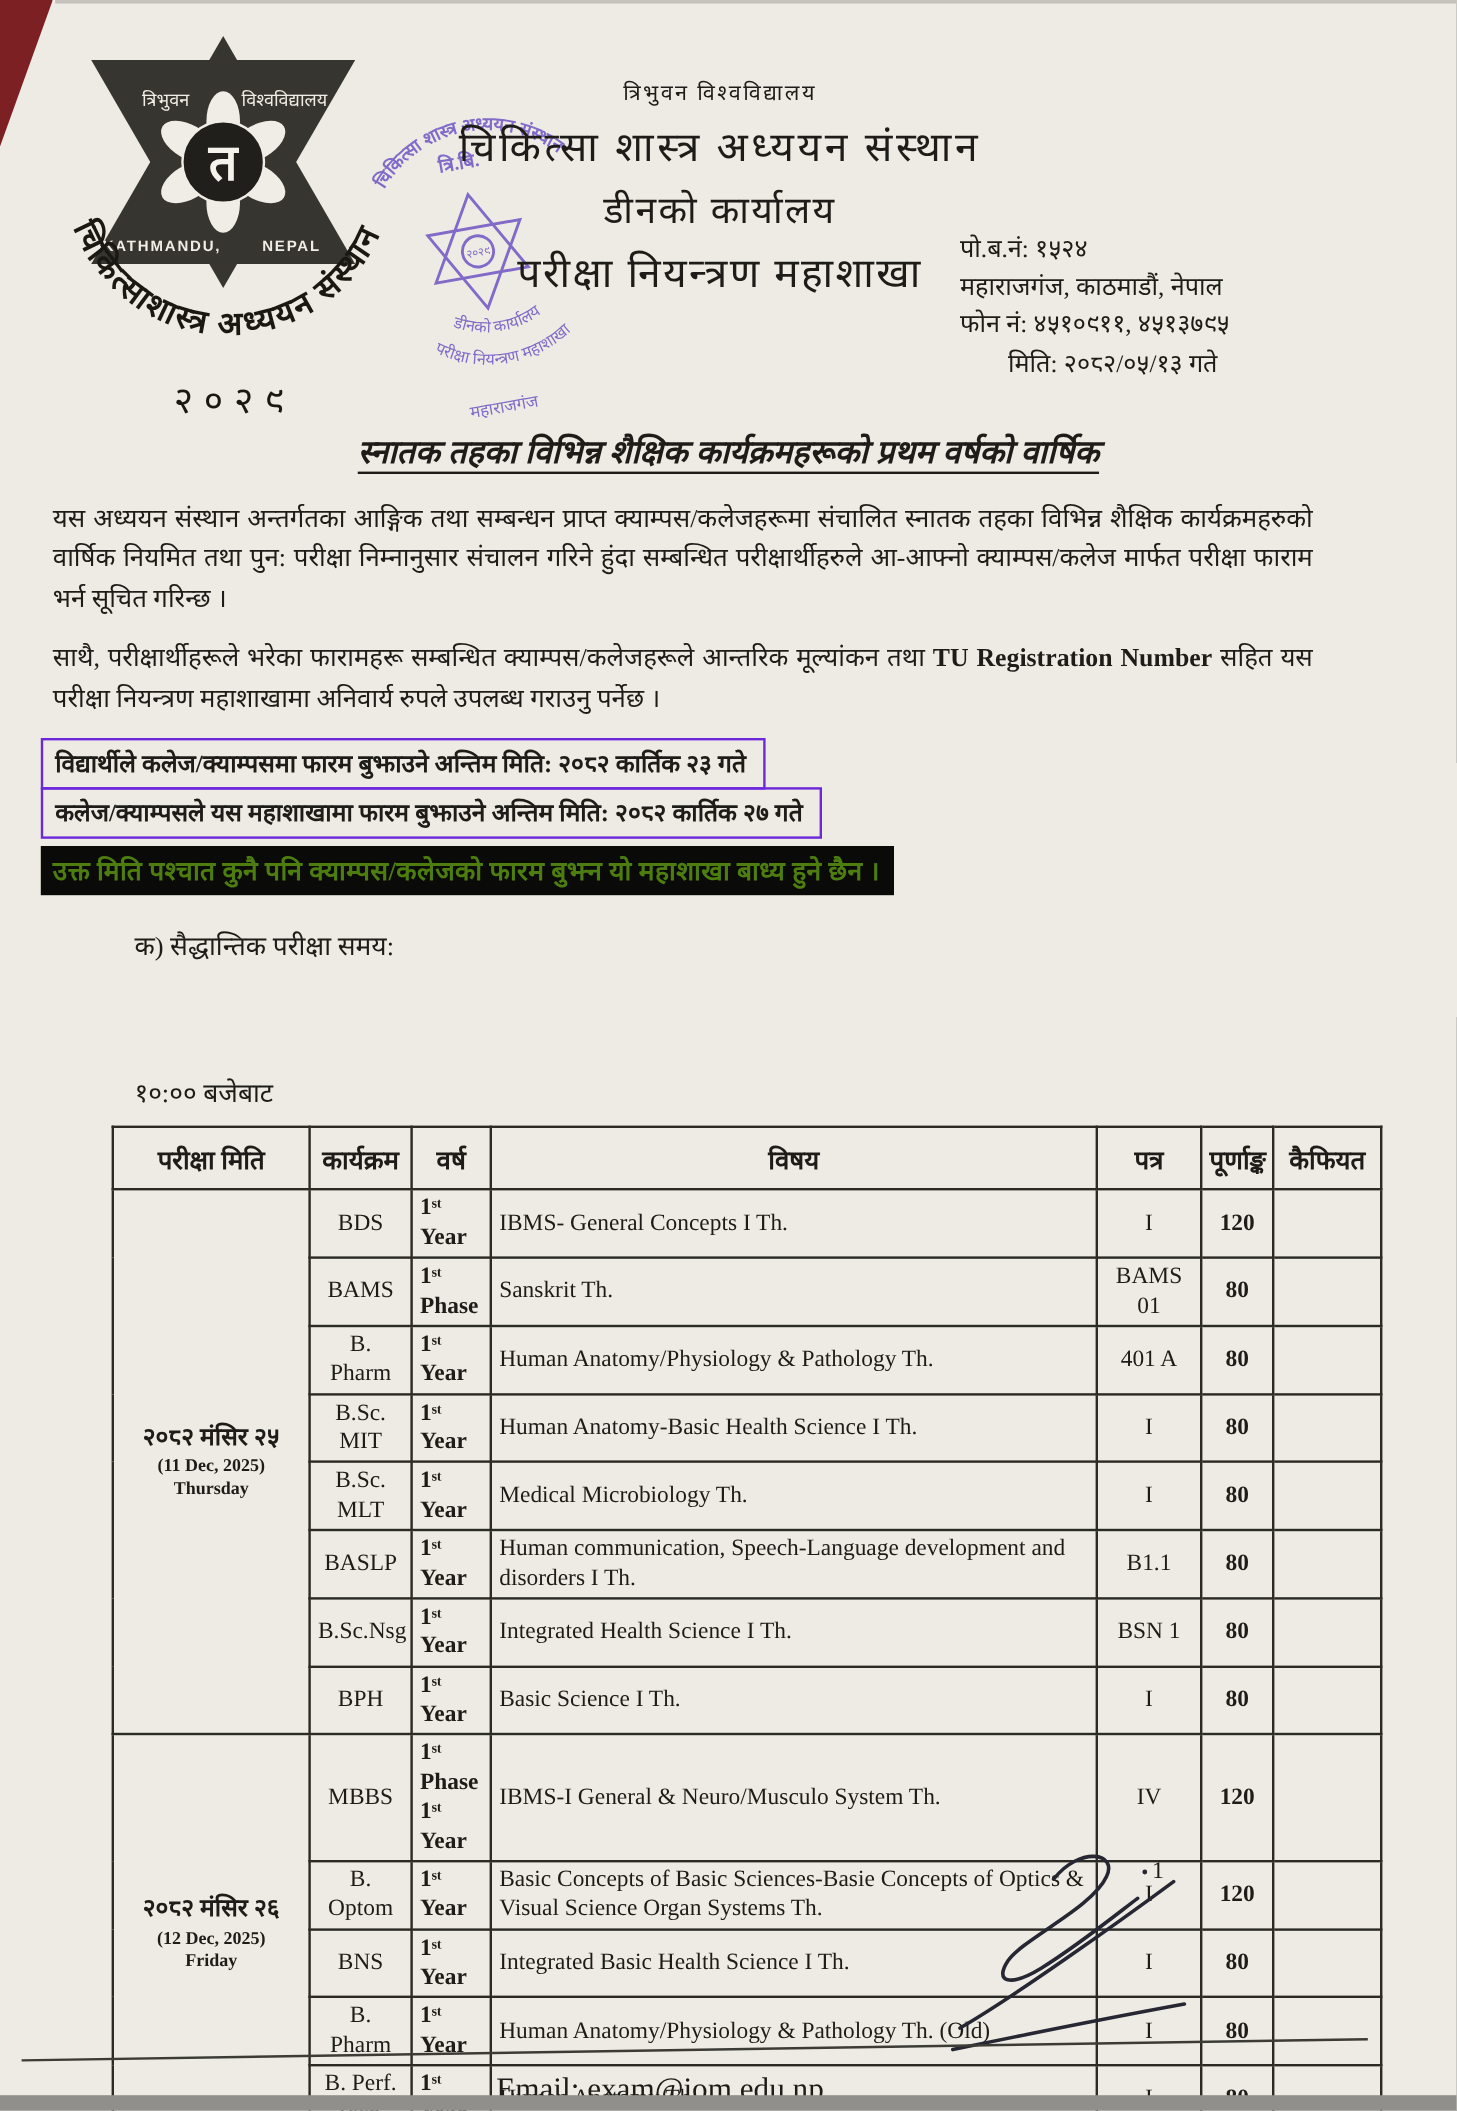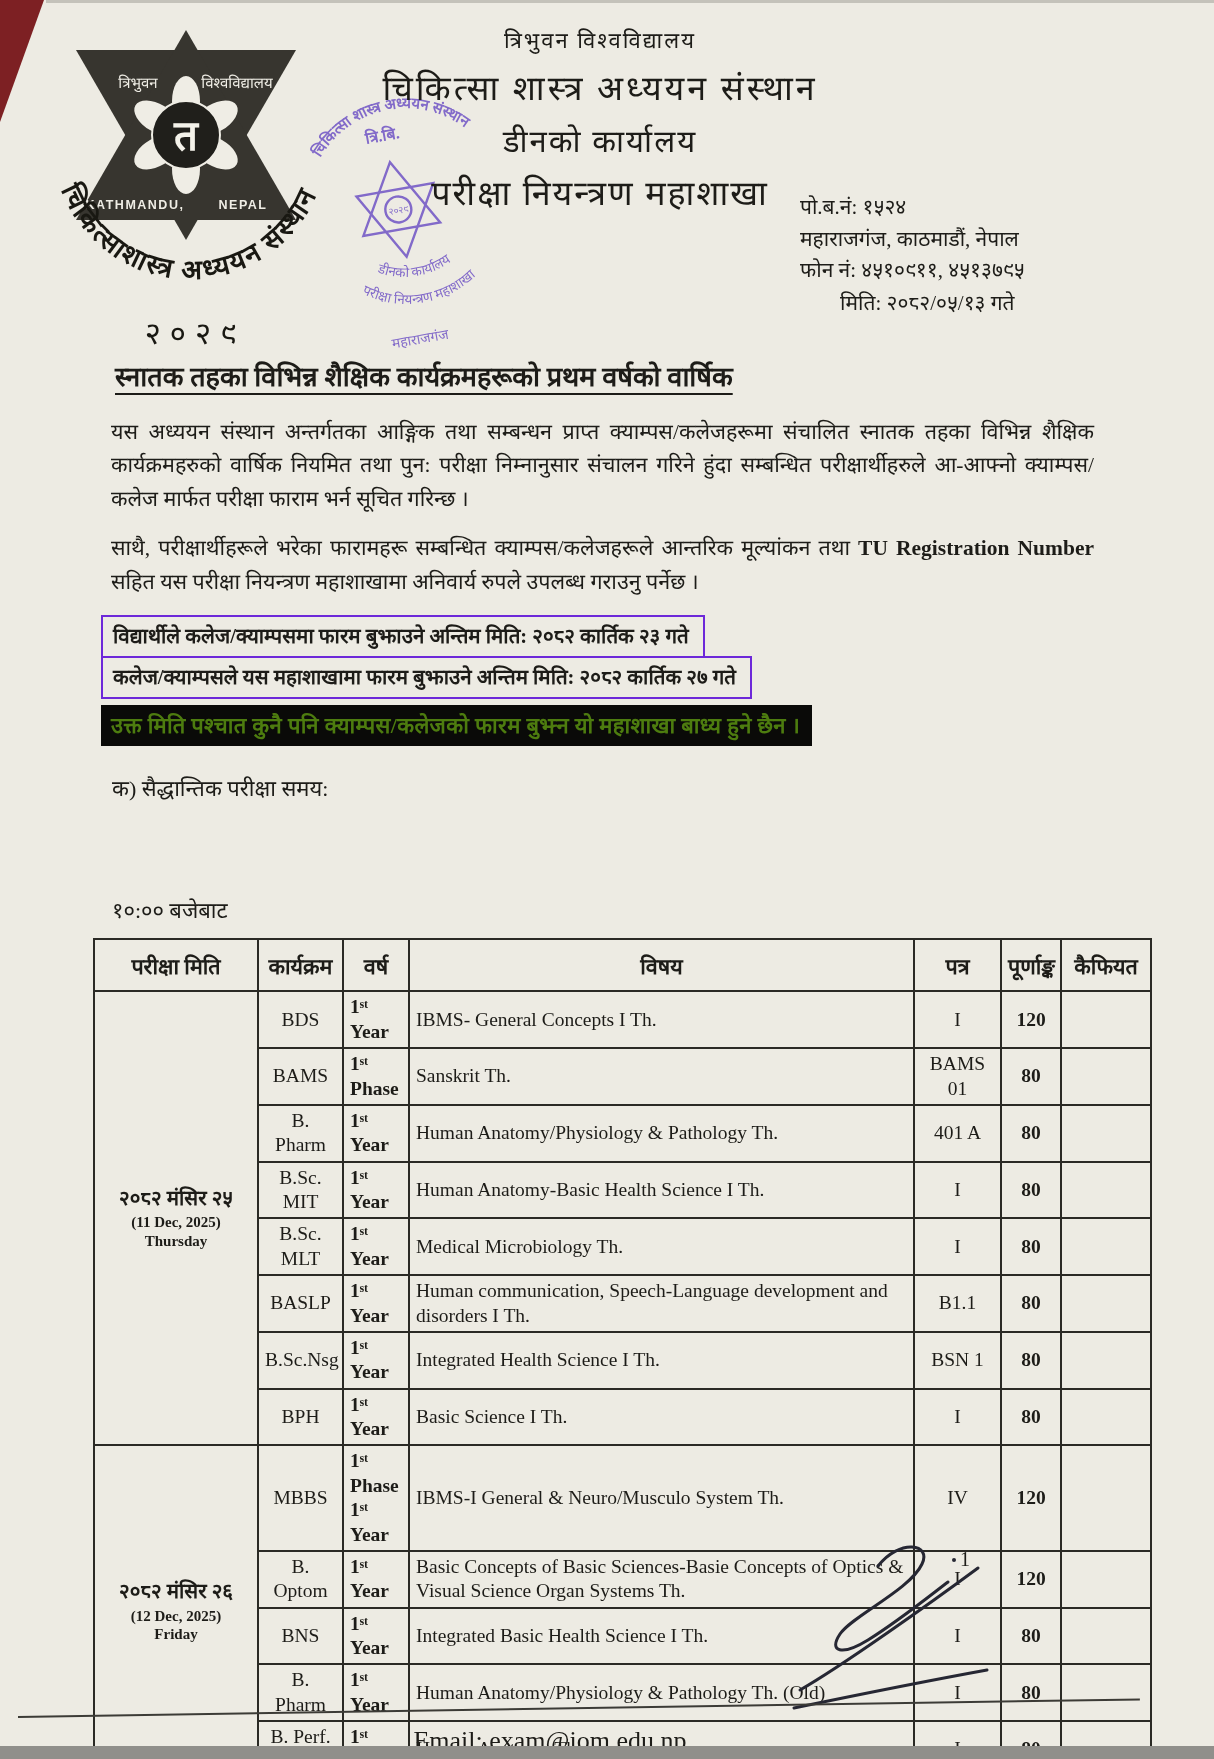--- a/index.html
+++ b/index.html
@@ -14,33 +14,33 @@
   }
   
   .corner-tl{position:absolute;left:0;top:0;width:44px;height:122px;background:#7d2023;clip-path:polygon(0 0,100% 0,0 100%);}
   .edge-bottom{position:absolute;left:0;bottom:0;width:100%;height:13px;background:#908f8b;}
   .edge-top{position:absolute;left:46px;top:0;right:0;height:3px;background:#c4c2ba;}
 
   
   .logo-wrap{position:absolute;left:25px;top:22px;width:320px;height:332px;}
   .stamp-wrap{position:absolute;left:288px;top:98px;width:240px;height:252px;transform:rotate(-10deg);opacity:.82;}
   .head-center{position:absolute;left:300px;top:24px;width:600px;text-align:center;}
-  .hc1{font-size:22px;letter-spacing:2px;margin-bottom:10px;}
+  .hc1{font-size:18px;letter-spacing:2px;margin-bottom:10px;margin-top:40px;}
   .hc2{font-size:34px;letter-spacing:3px;margin-bottom:9px;}
   .hc3{font-size:31px;letter-spacing:2px;margin-bottom:8px;}
   .hc4{font-size:34px;letter-spacing:2px;}
   .addr{position:absolute;left:800px;top:192px;font-size:21px;line-height:1.5;}
   .dateline{position:absolute;left:840px;top:288px;font-size:21px;}
 
   
   .flow{position:relative;padding-top:356px;}
-  .title{margin:0 115px 16px 115px;text-align:left;font-weight:bold;font-size:27px;line-height:1.62;}
+  .title{margin:0 115px 16px 115px;text-align:center;font-weight:bold;font-size:27px;line-height:1.62;font-style:italic;}
   .t1{text-decoration:underline;text-underline-offset:7px;text-decoration-thickness:2px;}
   .t2{font-size:23px;}
-  .content{margin:0 120px 0 111px;}
+  .content{margin:0 120px 0 44px;}
   .body-par{font-size:21.5px;line-height:1.56;text-align:justify;margin:0 0 16px 0;}
   .en{font-family:"Liberation Serif","DejaVu Serif",serif;}
   .deadline-box{border:2px solid #6d28d9;width:fit-content;padding:4px 14px 7px 10px;font-weight:bold;font-size:20.5px;margin:0 0 0 -10px;}
   .deadline-box + .deadline-box{margin-top:-2px;}
   .warning-bar{margin:6px 0 0 -10px;width:fit-content;background:#0a0a08;color:#4d7c0f;font-weight:bold;font-size:22px;padding:4px 12px 7px 10px;letter-spacing:.3px;}
   .web-par{margin-top:18px;}
   .section-row{margin:26px 0 14px 112px;font-size:22px;display:flex;gap:92px;flex-direction:column;}
 
   
   table.exam{border-collapse:collapse;margin-left:93px;table-layout:fixed;width:1057px;background:transparent;}

